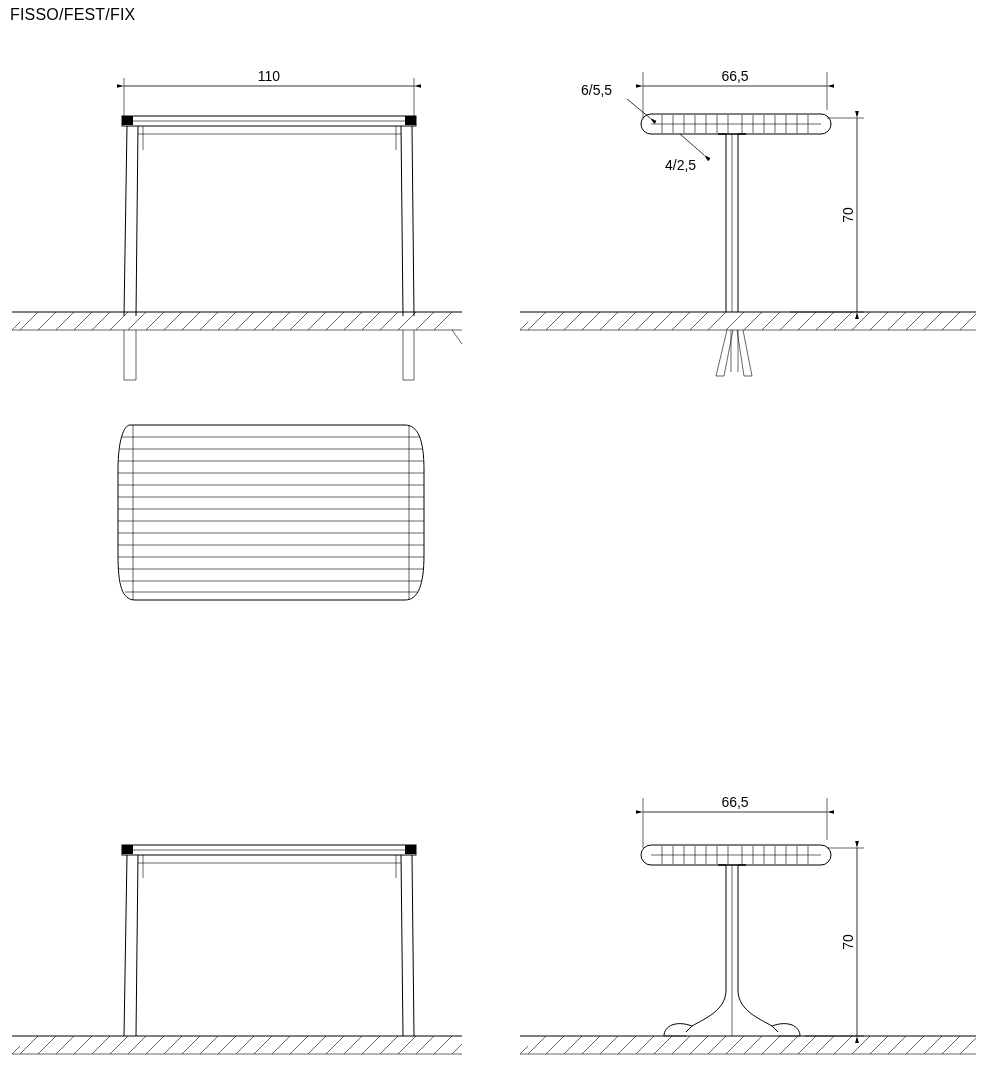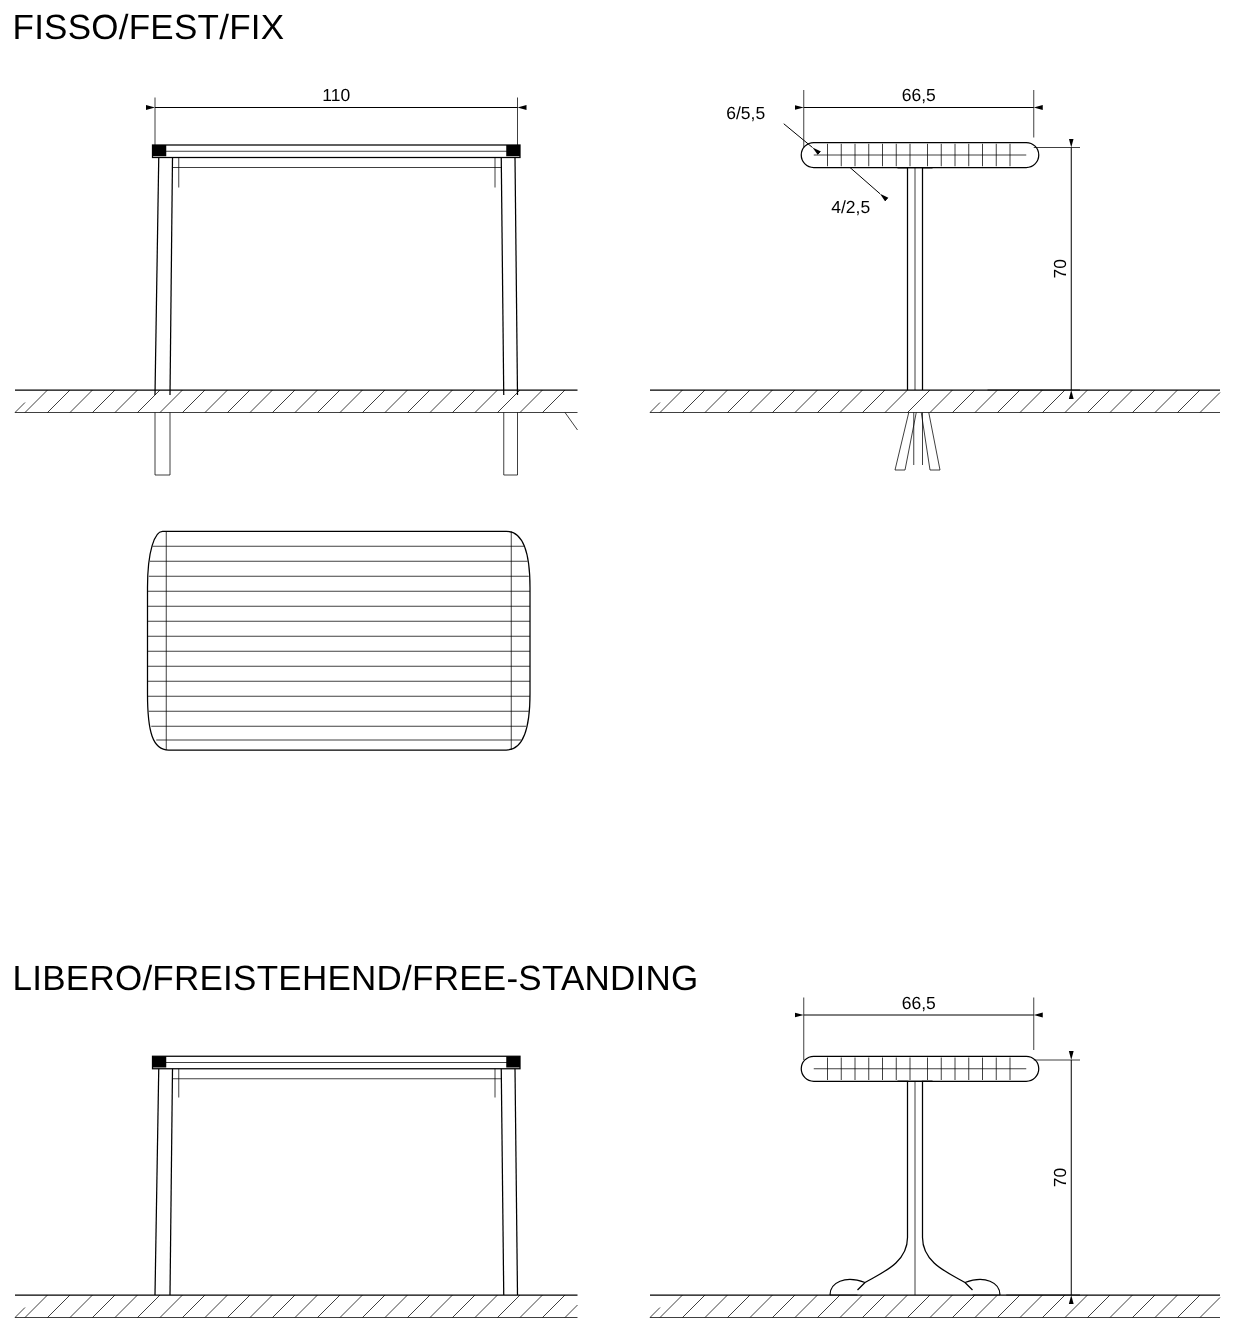--- a/index.html
+++ b/index.html
@@ -14,21 +14,21 @@
     font-family: "Liberation Sans", sans-serif;
     color: #000000;
     overflow: hidden;
   }
   .sheet {
     position: absolute;
     inset: 0;
   }
   .section-title {
     position: absolute;
-    font-size: 28px;
+    font-size: 16px;
     letter-spacing: 0.2px;
     white-space: nowrap;
     color: #000;
   }
   #title-fisso { left: 10px; top: 6px; }
   #title-libero { left: 10px; top: 767px; }
 
   svg.draw {
     position: absolute;
     left: 0;
@@ -51,21 +51,20 @@
     fill: #000;
   }
 </style>
 </head>
 <body>
 
 <div class="sheet">
 
   <div class="section-title" id="title-fisso">FISSO/FEST/FIX</div>
 
-  <div class="section-title" id="title-libero">LIBERO/FREISTEHEND/FREE-STANDING</div>
 
   <svg class="draw" viewBox="0 0 986 1066">
     <defs>
       <marker id="arrStart" markerWidth="10" markerHeight="8" refX="9" refY="4" orient="auto">
         <path d="M9,4 L0,1.6 L0,6.4 Z" fill="#000"></path>
       </marker>
       <marker id="arrEnd" markerWidth="10" markerHeight="8" refX="1" refY="4" orient="auto">
         <path d="M1,4 L10,1.6 L10,6.4 Z" fill="#000"></path>
       </marker>
       <pattern id="hatch" width="12" height="12" patternUnits="userSpaceOnUse" patternTransform="rotate(0)">

